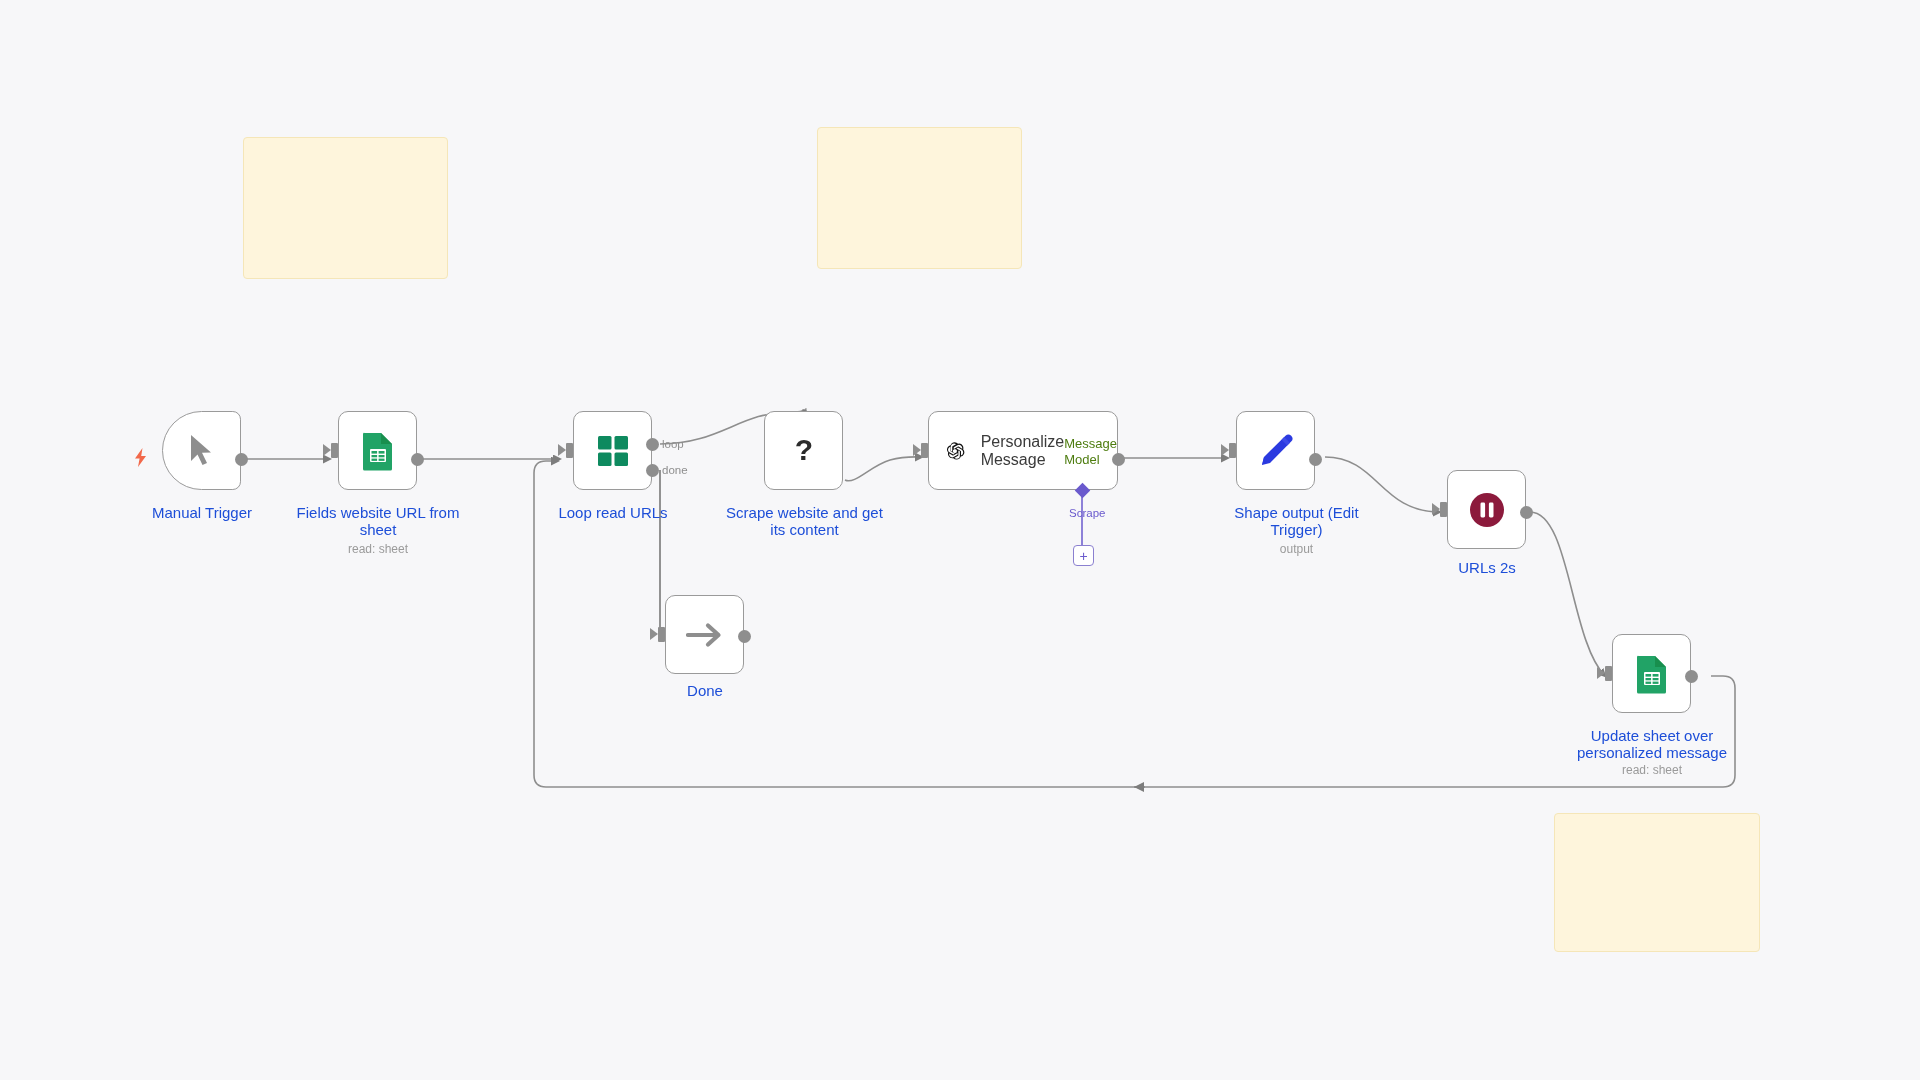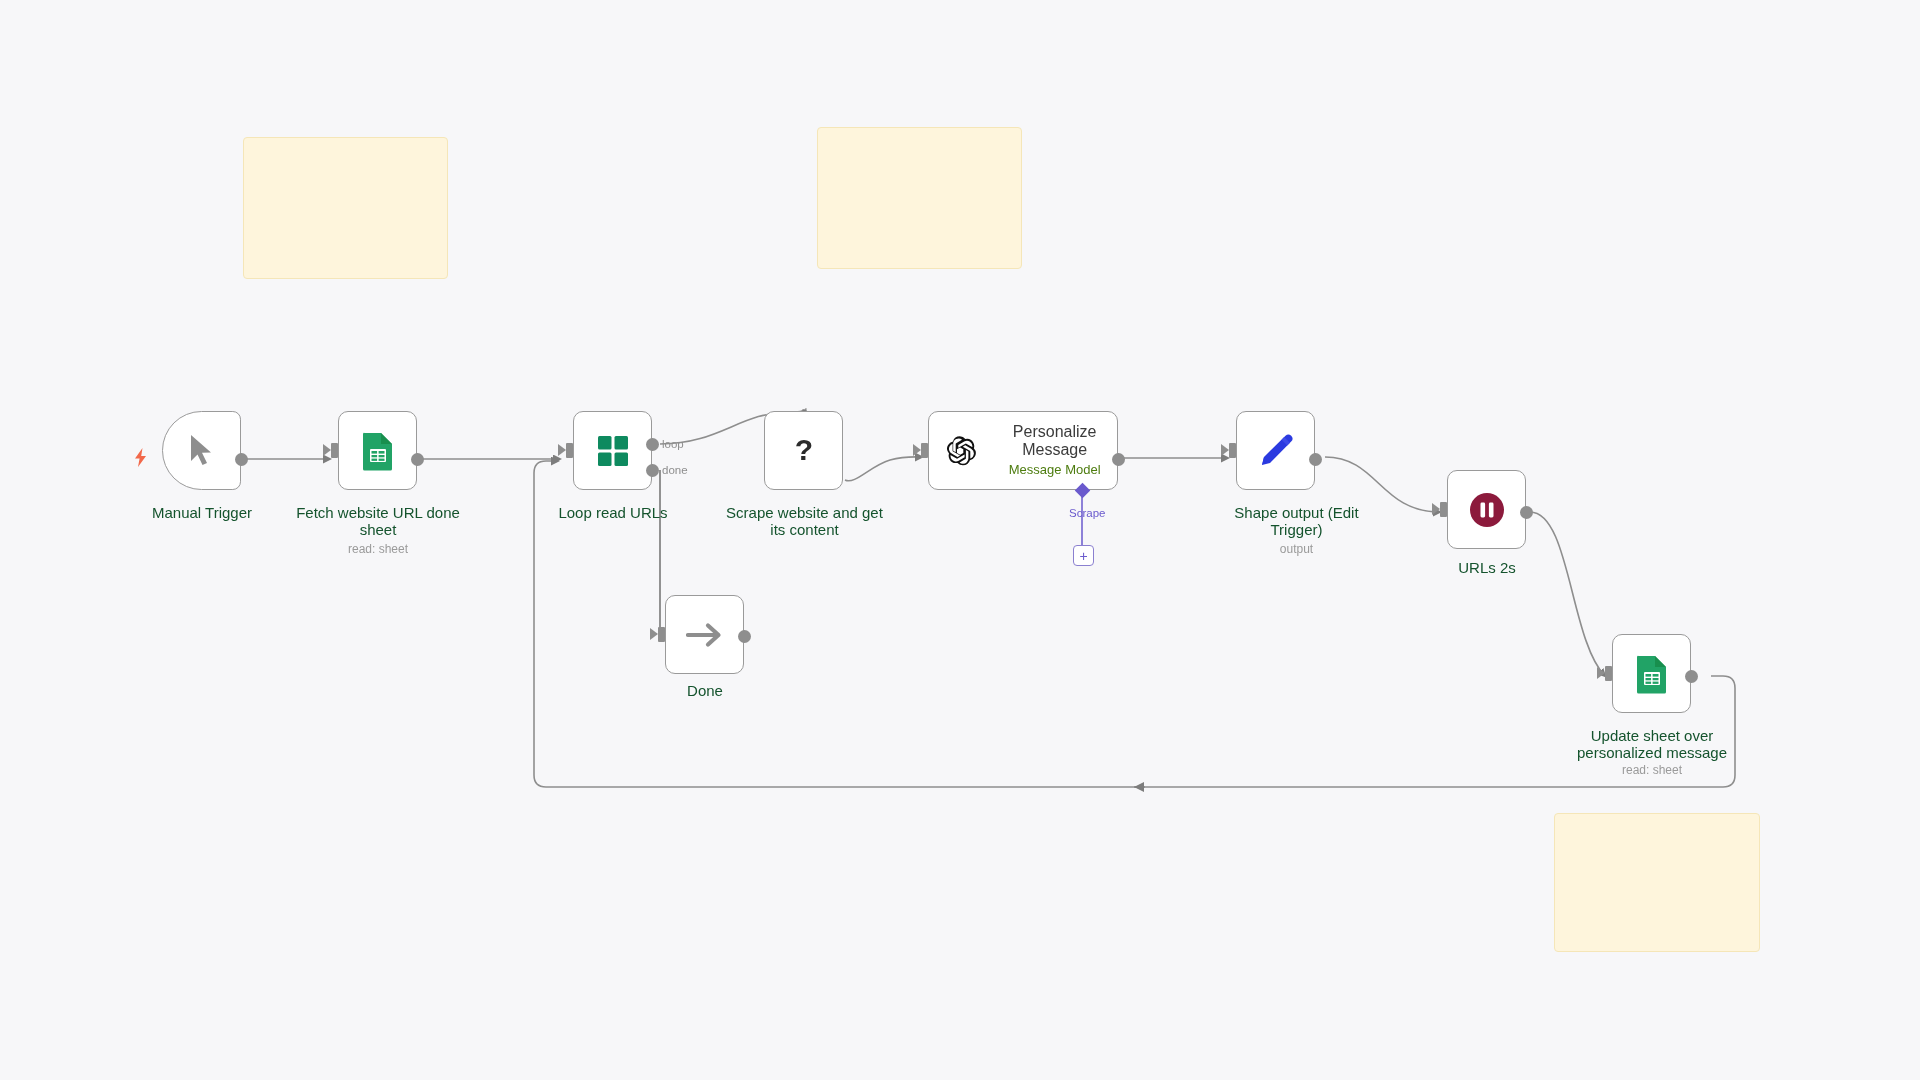--- a/index.html
+++ b/index.html
@@ -84,21 +84,21 @@
     top: 1px;
     border-top: 6px solid transparent;
     border-bottom: 6px solid transparent;
     border-left: 8px solid #8E8E8E;
   }
 
   
   .caption {
     position: absolute;
     text-align: center;
-    color: #14532d;
+    color: #1d4ed8;
     font-size: 15px;
     line-height: 17px;
     font-family: "Liberation Sans", sans-serif;
   }
 
   .subcaption {
     position: absolute;
     text-align: center;
     color: #9A9A9A;
     font-size: 12px;
@@ -111,24 +111,23 @@
     position: absolute;
     color: #8E8E8E;
     font-size: 11.5px;
     font-family: "Liberation Sans", sans-serif;
     white-space: nowrap;
   }
 
   
   .node-inline-text {
     display: flex;
-    flex-direction: column;
+    flex-direction: row;
     justify-content: center;
     margin-left: 16px;
-    text-align: center;
   }
   .node-inline-title {
     font-size: 16px;
     line-height: 18px;
     color: #3B3B3B;
   }
   .node-inline-sub {
     font-size: 13px;
     line-height: 16px;
     color: #4d7c0f;
@@ -245,21 +244,21 @@
       <rect x="10.5" y="20" width="5.6" height="2.6" fill="#21A366"></rect>
       <rect x="17.6" y="20" width="5.9" height="2.6" fill="#21A366"></rect>
       <rect x="10.5" y="24" width="5.6" height="2.3" fill="#21A366"></rect>
       <rect x="17.6" y="24" width="5.9" height="2.3" fill="#21A366"></rect>
       <rect x="10.5" y="27.6" width="5.6" height="2.3" fill="#21A366"></rect>
       <rect x="17.6" y="27.6" width="5.9" height="2.3" fill="#21A366"></rect>
     </svg>
   </div>
   <div class="port-in" style="left:331px; top:443px;"></div>
   <div class="port-out" style="left:411px; top:453px;"></div>
-  <div class="caption" style="left:288px; top:504px; width:180px;">Fetch website URL done sheet</div>
+  <div class="caption" style="left:288px; top:504px; width:180px;">Fields website URL from sheet</div>
   <div class="subcaption" style="left:288px; top:542px; width:180px;">read: sheet</div>
 
   <div class="node" style="left:573px; top:411px; width:79px; height:79px;">
     <svg class="icon" width="34" height="34" viewBox="0 0 34 34">
       <rect x="2" y="2" width="13.5" height="13.5" rx="1.5" fill="#0E8A5F"></rect>
       <rect x="18.5" y="2" width="13.5" height="13.5" rx="1.5" fill="#0E8A5F"></rect>
       <rect x="2" y="18.5" width="13.5" height="13.5" rx="1.5" fill="#0E8A5F"></rect>
       <rect x="18.5" y="18.5" width="13.5" height="13.5" rx="1.5" fill="#0E8A5F"></rect>
     </svg>
   </div>

